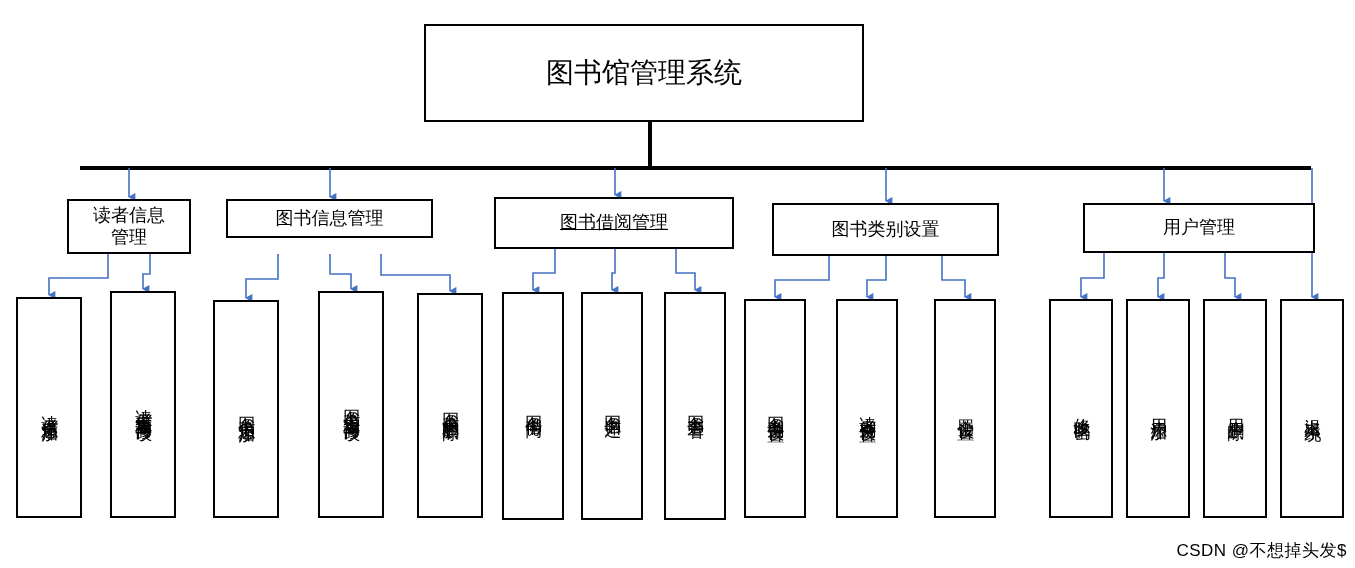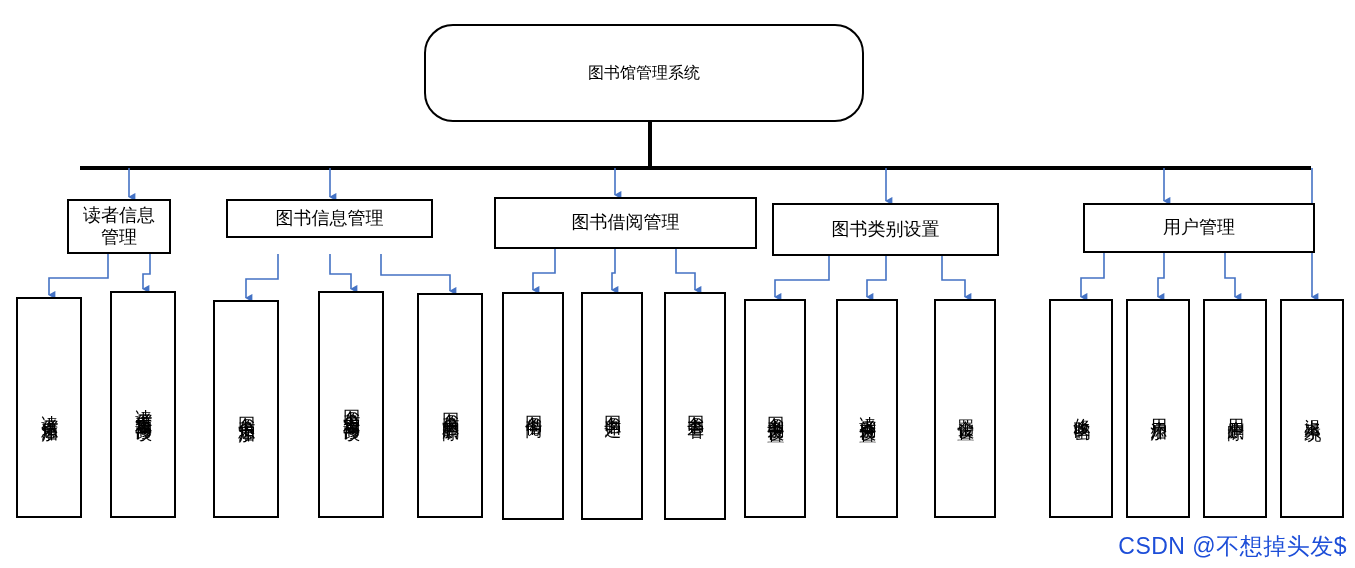--- a/index.html
+++ b/index.html
@@ -32,22 +32,21 @@
     background: #ffffff;
     display: flex;
     align-items: center;
     justify-content: center;
     color: #000000;
     line-height: 1.18;
     text-align: center;
   }
   .node.root {
     border-width: 2px;
-    font-size: 16px;
-    border-radius: 29px;
+    font-size: 28px;
   }
   .node.lvl2 {
     border-width: 2.5px;
     font-size: 18px;
   }
   .node.lvl2 .lbl {
     padding: 0 6px;
   }
   .node.leaf {
     border-width: 2.5px;
@@ -61,22 +60,22 @@
     max-height: 100%;
     display: block;
   }
   .node .lbl {
     white-space: pre-line;
   }
   .watermark {
     position: absolute;
     right: 8px;
     bottom: 6px;
-    color: #1d4ed8;
-    font-size: 23px;
+    color: #000000;
+    font-size: 17px;
     letter-spacing: 0.5px;
     white-space: nowrap;
   }
 </style>
 </head>
 <body>
 
 <div id="canvas">
 
   <svg id="edges" viewBox="0 0 1355 568" xmlns="http://www.w3.org/2000/svg">
@@ -108,28 +107,28 @@
         <path d="M1104,253 L1104,278 L1081,278 L1081,297" stroke="#4472c4" stroke-width="1.6" fill="none" marker-end="url(#arrowBlue)"></path>
         <path d="M1164,253 L1164,278 L1158,278 L1158,297" stroke="#4472c4" stroke-width="1.6" fill="none" marker-end="url(#arrowBlue)"></path>
         <path d="M1225,253 L1225,278 L1235,278 L1235,297" stroke="#4472c4" stroke-width="1.6" fill="none" marker-end="url(#arrowBlue)"></path>
       </g>
   </svg>
 
   <div id="nodes">
       <div class="node root" style="left: 424px; top: 24px; width: 440px; height: 98px;">
         <span class="lbl">图书馆管理系统</span>
       </div>
-      <div class="node lvl2" style="left: 67px; top: 199px; width: 104px; height: 55px;">
+      <div class="node lvl2" style="left: 67px; top: 199px; width: 124px; height: 55px;">
         <span class="lbl">读者信息
 管理</span>
       </div>
       <div class="node lvl2" style="left: 226px; top: 199px; width: 207px; height: 39px;">
         <span class="lbl">图书信息管理</span>
       </div>
-      <div class="node lvl2" style="left: 494px; top: 197px; width: 263px; height: 52px;">
+      <div class="node lvl2" style="left: 494px; top: 197px; width: 240px; height: 52px; text-decoration: underline;">
         <span class="lbl">图书借阅管理</span>
       </div>
       <div class="node lvl2" style="left: 772px; top: 203px; width: 227px; height: 53px;">
         <span class="lbl">图书类别设置</span>
       </div>
       <div class="node lvl2" style="left: 1043px; top: 203px; width: 232px; height: 50px; margin-left: 40px;">
         <span class="lbl">用户管理</span>
       </div>
       <div class="node leaf" style="left: 16px; top: 297px; width: 66px; height: 221px;">
         <span class="lbl">读者信息添加</span>

